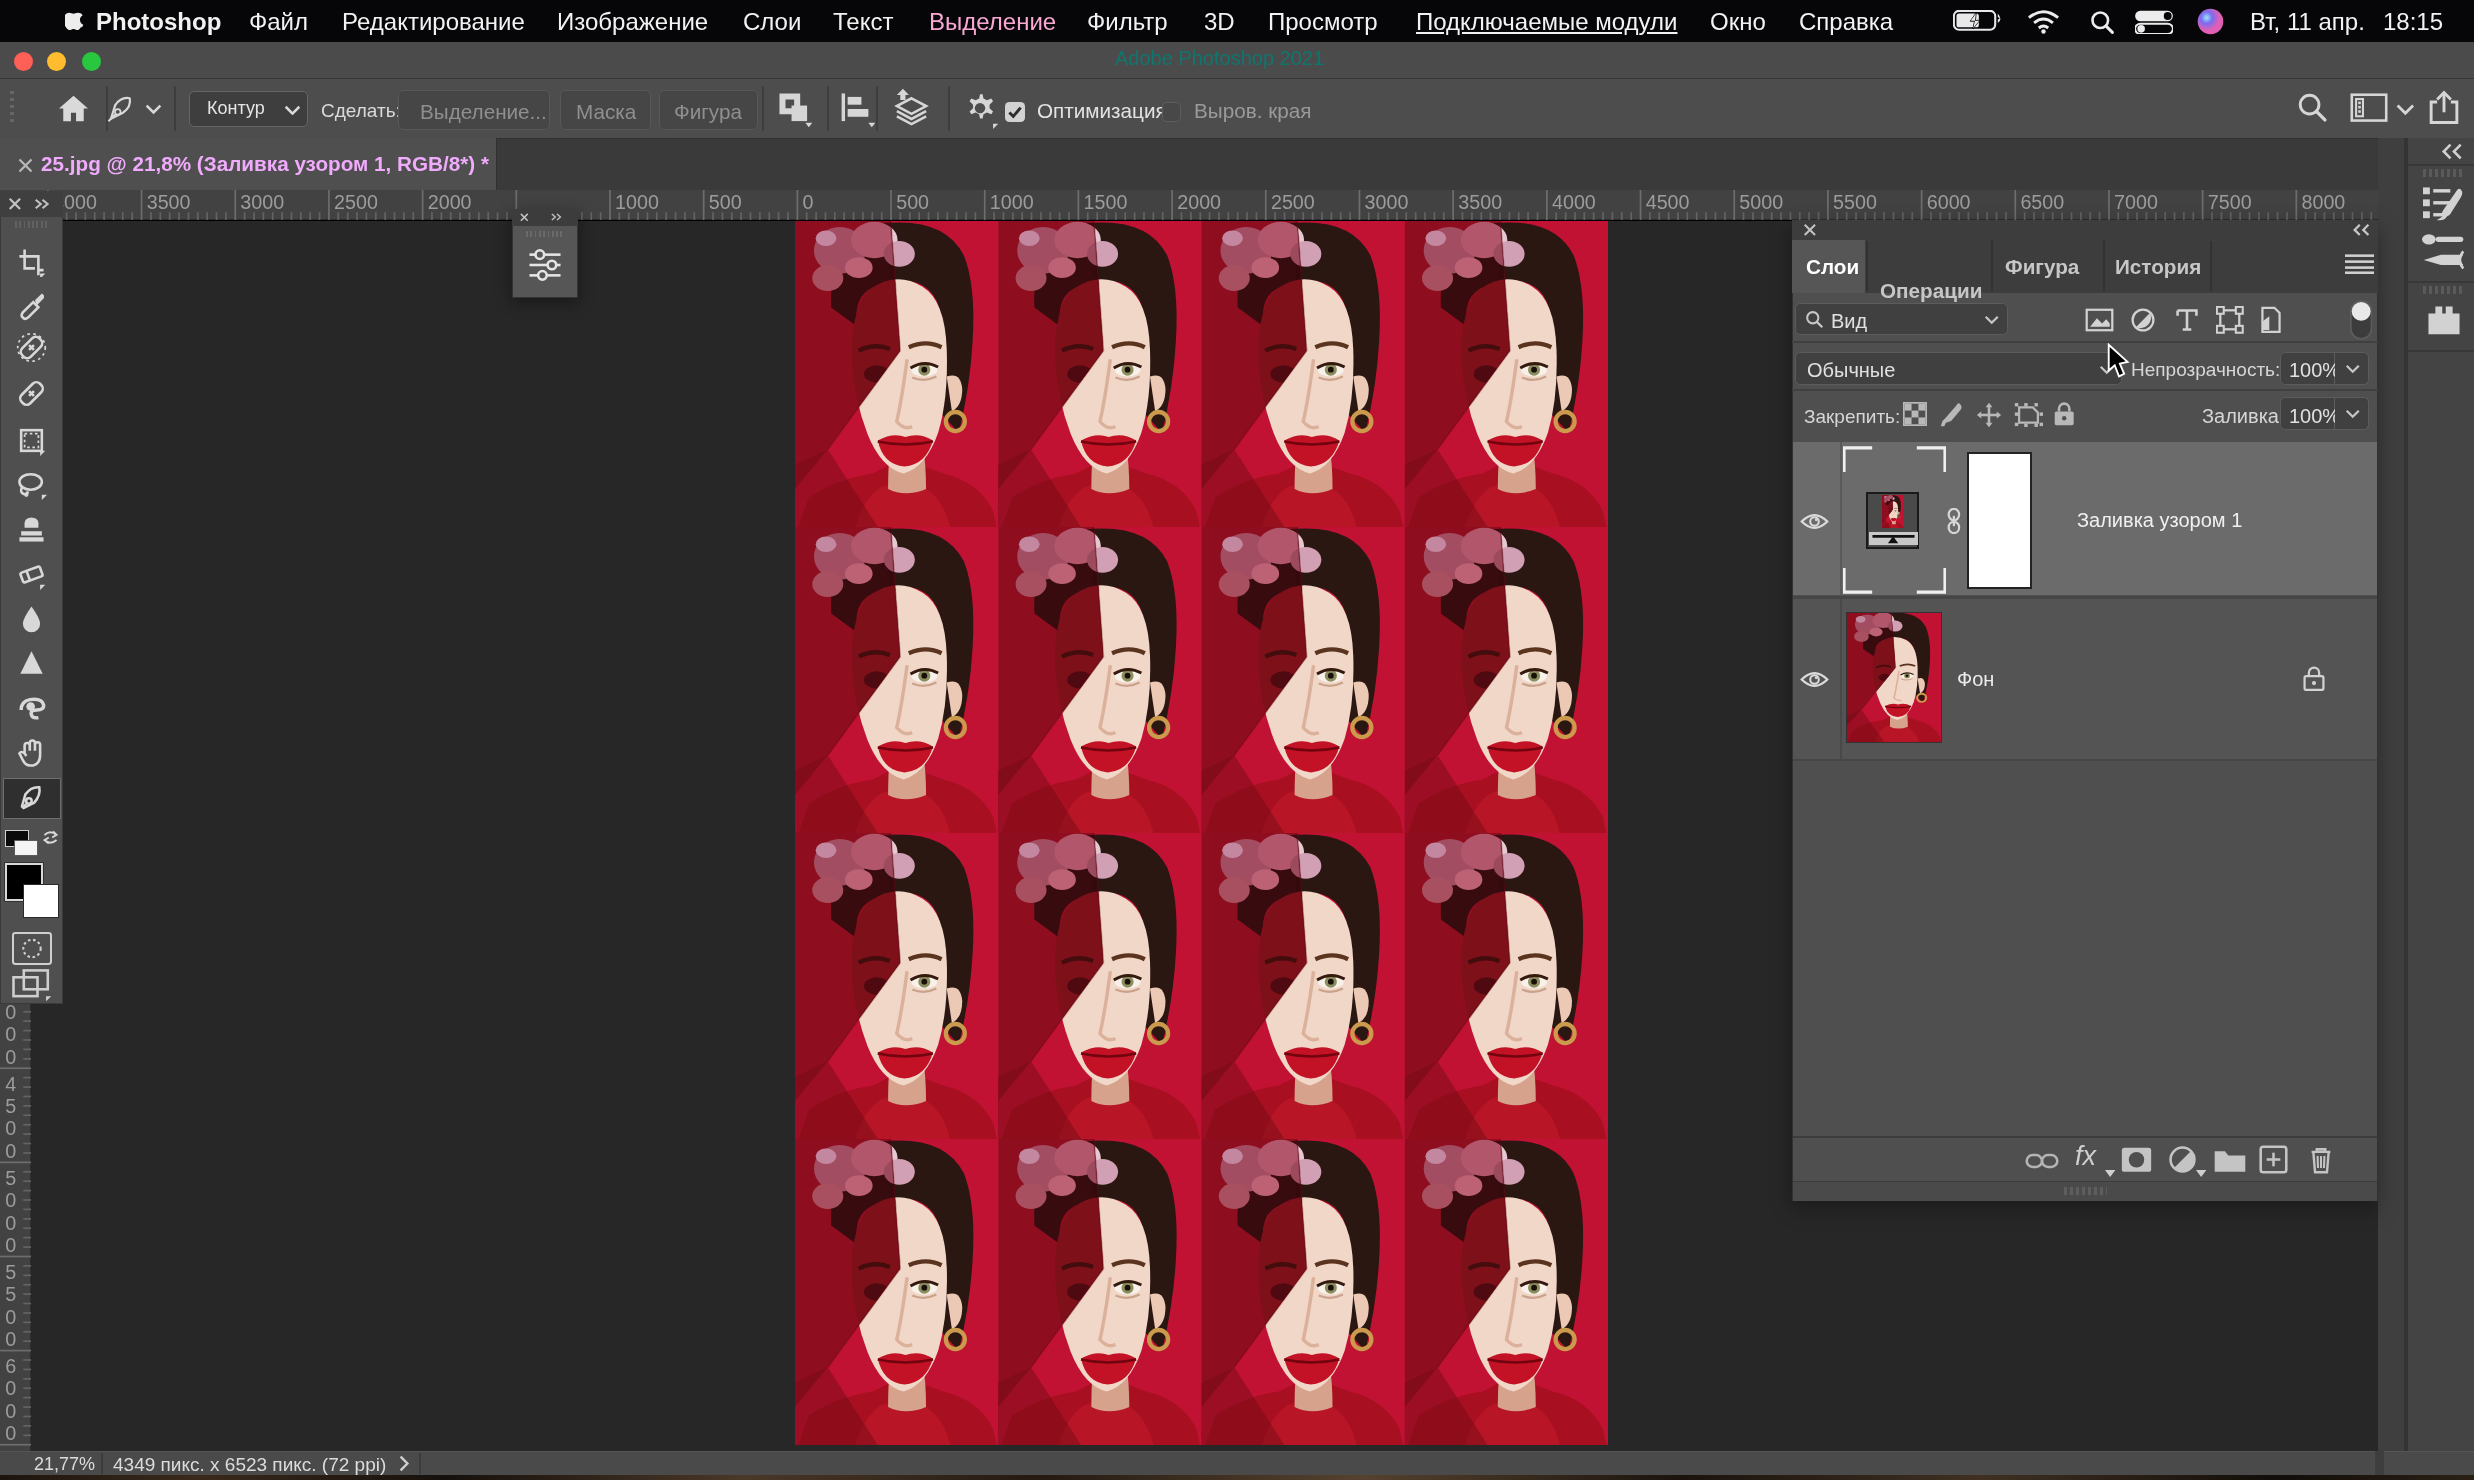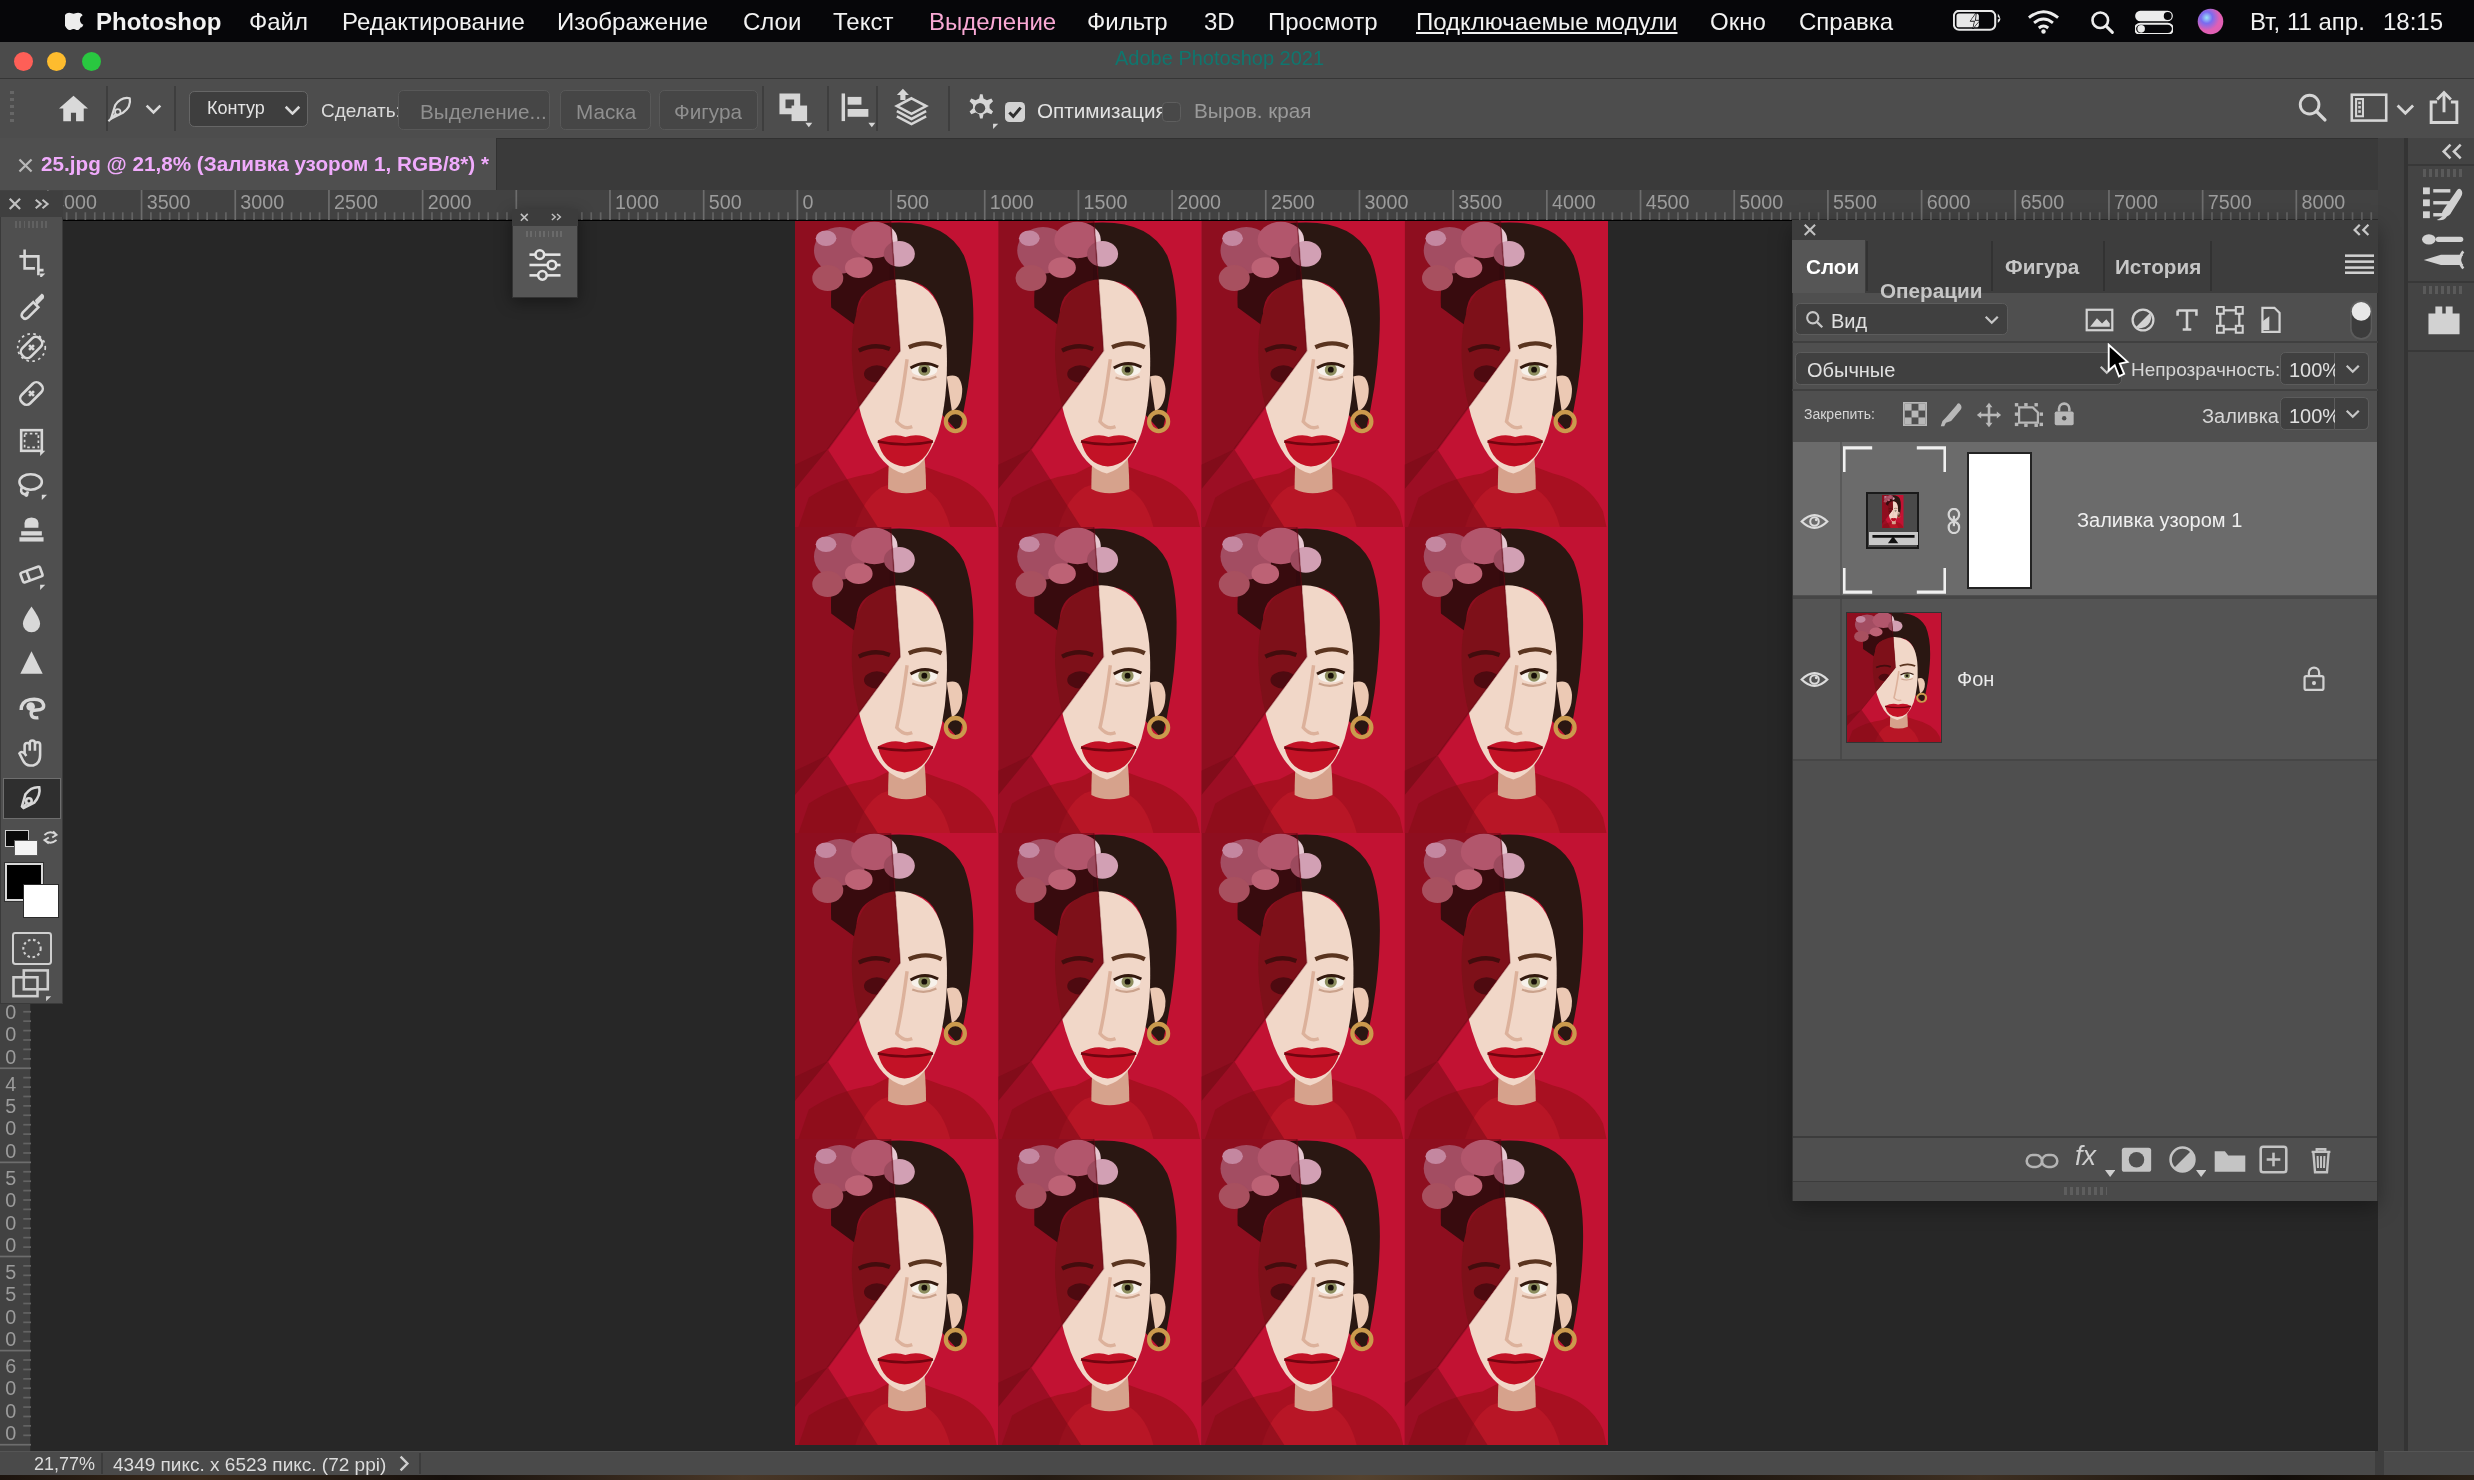--- a/index.html
+++ b/index.html
@@ -902,21 +902,21 @@
       <path d="M2 2 L9 9 L16 2" fill="none" stroke="#c6c6c6" stroke-width="2.6"></path>
     </svg>
 <div style="left:2131px;top:359px;font-size:19px;color:#d6d6d6;font-weight:400;white-space:nowrap;">Непрозрачность:</div>
 <div style="left:2280px;top:352px;width:55px;height:33px;background:#404040;border:1.7px solid #5c5c5c;border-radius:5.2px 0 0 5.2px;"></div>
 <div style="left:2289px;top:359px;font-size:20px;color:#e0e0e0;font-weight:400;white-space:nowrap;">100%</div>
 <div style="left:2335px;top:352px;width:34px;height:33px;background:#404040;border:1.7px solid #5c5c5c;border-left:none;border-radius:0 5.2px 5.2px 0;"></div>
 <svg width="15.5" height="9.5" viewBox="0 0 18 11" style="left:2345px;top:364px">
       <path d="M2 2 L9 9 L16 2" fill="none" stroke="#c6c6c6" stroke-width="2.6"></path>
     </svg>
 <div style="left:1792px;top:389px;width:586px;height:1.7px;background:#404040;"></div>
-<div style="left:1804px;top:406px;font-size:14px;color:#d6d6d6;font-weight:400;white-space:nowrap;">Закрепить:</div>
+<div style="left:1804px;top:406px;font-size:19px;color:#d6d6d6;font-weight:400;white-space:nowrap;">Закрепить:</div>
 <svg width="24" height="24" viewBox="0 0 28 28" style="left:1903px;top:402px">
       <g fill="#b8b8b8">
         <rect x="2" y="2" width="8" height="8"></rect>
         <rect x="18" y="2" width="8" height="8"></rect>
         <rect x="10" y="10" width="8" height="8"></rect>
         <rect x="2" y="18" width="8" height="8"></rect>
         <rect x="18" y="18" width="8" height="8"></rect>
       </g>
       <rect x="1" y="1" width="26" height="26" fill="none" stroke="#b8b8b8" stroke-width="2"></rect>
     </svg>

